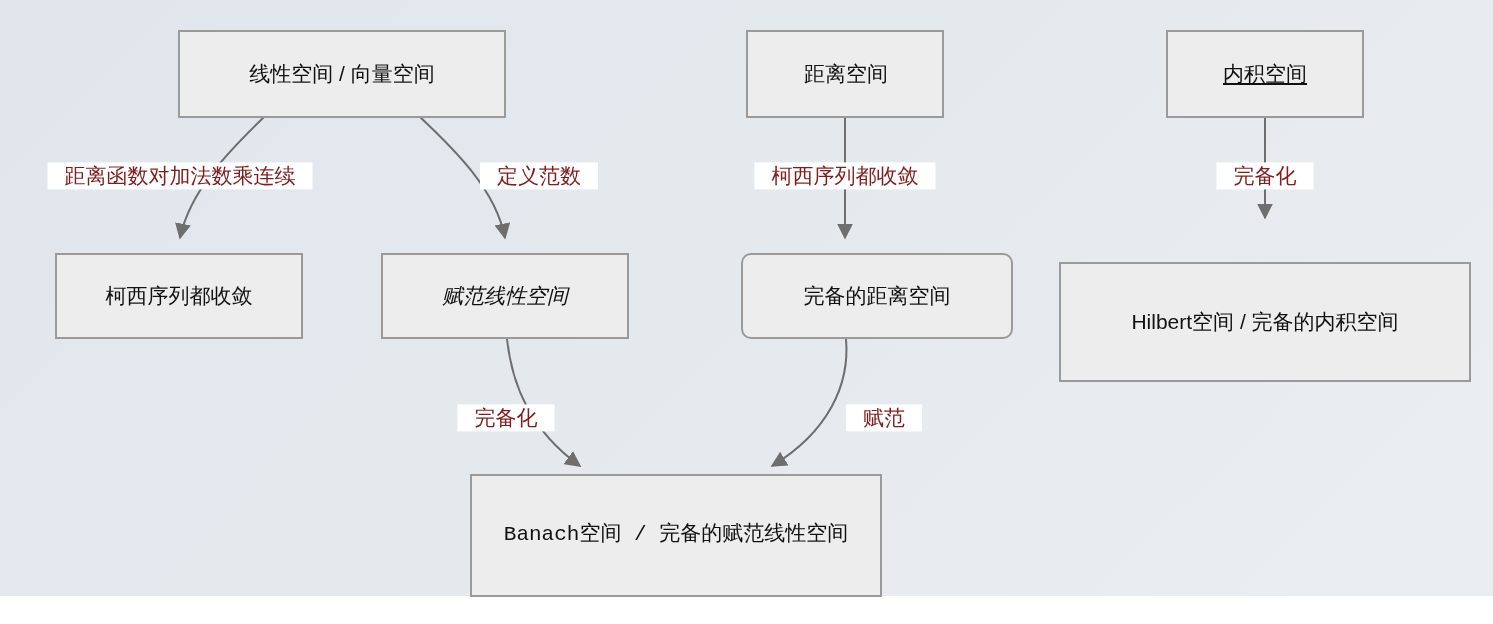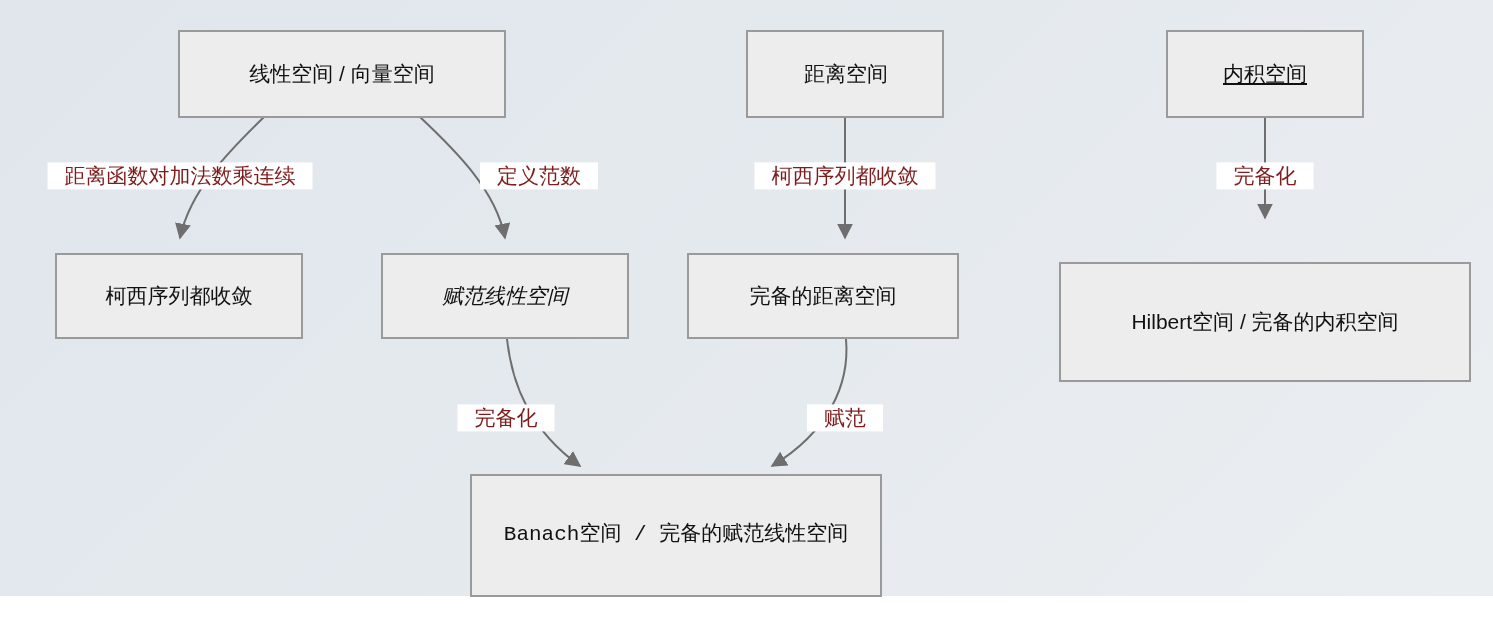--- a/index.html
+++ b/index.html
@@ -95,21 +95,21 @@
   </div>
 
   <div class="node-box" style="left:55px; top:253px; width:248px; height:86px;">
     <span>柯西序列都收敛</span>
   </div>
 
   <div class="node-box" style="left:381px; top:253px; width:248px; height:86px;font-style:italic;">
     <span>赋范线性空间</span>
   </div>
 
-  <div class="node-box" style="left:687px; top:253px; width:272px; height:86px;">
+  <div class="node-box" style="left:741px; top:253px; width:272px; height:86px;border-radius:10px;">
     <span>完备的距离空间</span>
   </div>
 
   <div class="node-box" style="left:1059px; top:232px; width:412px; height:120px;margin-top:30px;">
     <span>Hilbert空间 / 完备的内积空间</span>
   </div>
 
   <div class="node-box" style="left:470px; top:474px; width:412px; height:123px;font-family:Liberation Mono, monospace;">
     <span>Banach空间 / 完备的赋范线性空间</span>
   </div>
@@ -117,15 +117,15 @@
   <div class="edge-label" style="left:180px; top:176px;">距离函数对加法数乘连续</div>
 
   <div class="edge-label" style="left:505px; top:176px;margin-left:34px;">定义范数</div>
 
   <div class="edge-label" style="left:845px; top:176px;">柯西序列都收敛</div>
 
   <div class="edge-label" style="left:1265px; top:176px;">完备化</div>
 
   <div class="edge-label" style="left:506px; top:418px;">完备化</div>
 
-  <div class="edge-label" style="left:845px; top:418px;">赋范</div>
+  <div class="edge-label" style="left:884px; top:418px;">赋范</div>
 
 </div>
 
 </body></html>

